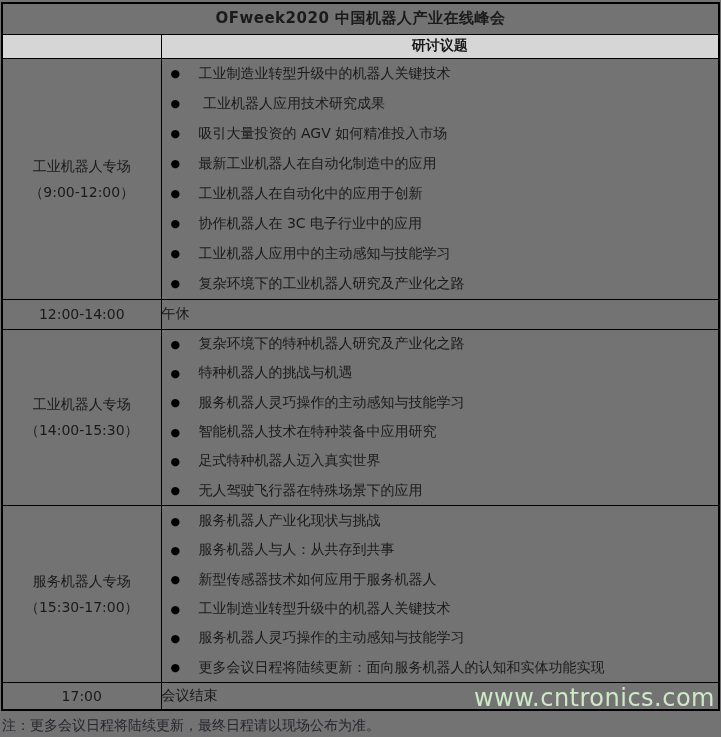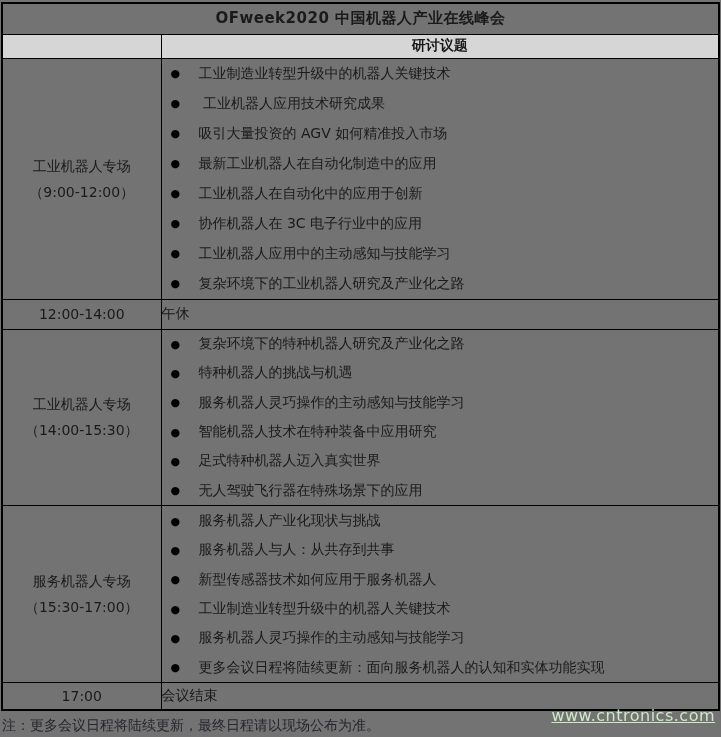--- a/index.html
+++ b/index.html
@@ -97,25 +97,24 @@
   }
 
   .note {
     margin: 6px 0 0 2px;
     font-size: 14px;
     color: #26262e;
   }
   .watermark {
     position: absolute;
     right: 6px;
-    top: 706px;
-    font-size: 16px;
+    top: 684px;
+    font-size: 24px;
     letter-spacing: 0.5px;
     color: #cde9c6;
-    text-decoration: underline;
   }
 </style>
 </head>
 <body>
 
 <div class="page">
 
   <table class="schedule">
     <colgroup>
       <col class="c-label">

